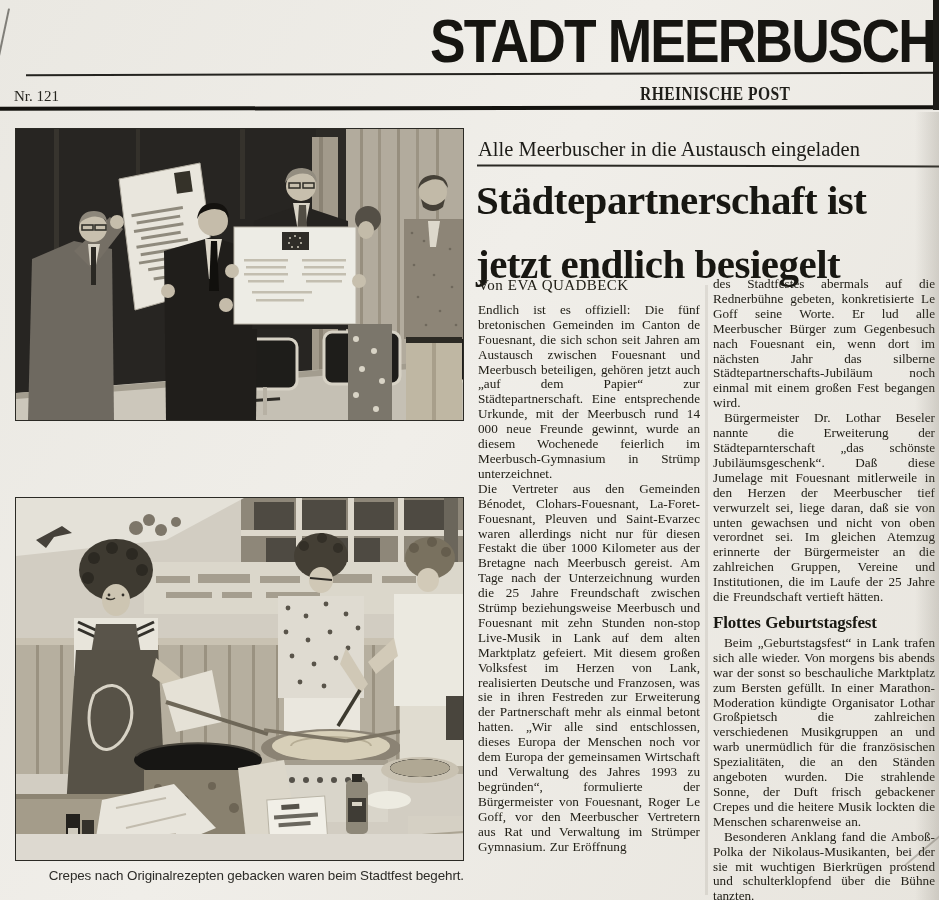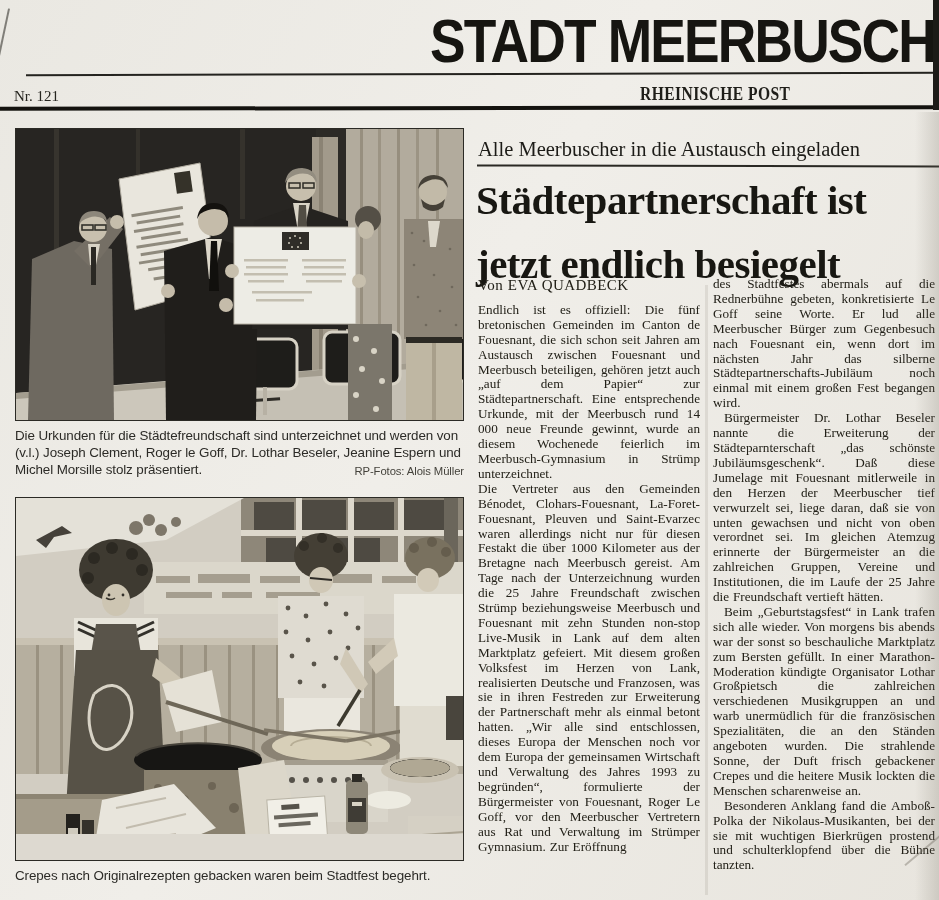--- a/index.html
+++ b/index.html
@@ -31,21 +31,21 @@
   .photo{position:absolute;margin:0;padding:0;border:1px solid #2b2a25;background:#aaa49a;overflow:hidden;}
   .photo svg{display:block;}
   .photo1{left:15px;top:128px;width:447px;height:291px;}
   .photo2{left:15px;top:497px;width:447px;height:362px;}
   .caption{
     position:absolute;left:15px;width:449px;
     font-family:"Liberation Sans", sans-serif;font-size:13.4px;line-height:17px;
     letter-spacing:-0.1px;color:#2c2b27;text-align:left;
   }
   .caption1{top:427px;}
-  .caption2{top:867px;}
+  .caption2{top:867px;text-align:right;}
   .credit{display:block;text-align:right;font-size:11.3px;margin-top:-15px;color:#45433c;}
   
   .kicker{position:absolute;left:478px;top:138px;width:460px;font-size:20.5px;color:#1c1b17;}
   .kicker-rule{position:absolute;left:477px;top:165px;width:462px;height:2px;background:#2a2924;transform:rotate(0.12deg);}
   .headline{
     position:absolute;left:476px;top:168px;width:463px;margin:0;
     font-size:41px;line-height:64px;font-weight:bold;letter-spacing:-0.5px;
     color:#181712;white-space:pre-line;
   }
   .columns{position:absolute;left:478px;top:277px;width:457px;display:flex;gap:13px;}
@@ -197,24 +197,20 @@
         </g>
       <polygon points="412,92 424,92 420,118 414,118" fill="#ddd8cb"></polygon>
       <circle cx="417" cy="63" r="14" fill="#c2baa8"></circle>
       <path d="M402,60 Q404,46 418,46 Q431,47 432,59 L427,52 Q417,47 405,56 Z" fill="#454037"></path>
       <path d="M405,70 Q417,82 429,70 L427,78 Q417,86 407,78 Z" fill="#454037"></path>
       <rect x="390" y="208" width="56" height="6" fill="#2c2a24"></rect>
       <rect x="390" y="214" width="56" height="77" fill="#bfb7a3"></rect>
       <rect x="416" y="214" width="4" height="77" fill="#a89f8b"></rect>
     </svg>
   </figure>
-  <div class="caption caption1">
-    <span>Die Urkunden für die Städtefreundschaft sind unterzeichnet und werden von (v.l.) Joseph Clement, Roger le Goff, Dr. Lothar Beseler, Jeanine Espern und Michel Morsille stolz präsentiert.</span>
-    <span class="credit">RP-Fotos: Alois Müller</span>
-  </div>
 
   <figure class="photo photo2">
     <svg width="447" height="362" viewBox="0 0 447 362">
       <rect width="447" height="362" fill="#d2cdc2"></rect>
 
       <rect x="225" y="0" width="222" height="72" fill="#8e8779"></rect>
       <g fill="#4e4a42">
         <rect x="238" y="4" width="40" height="28"></rect>
           <rect x="286" y="2" width="44" height="30"></rect>
         <rect x="338" y="4" width="40" height="28"></rect>
@@ -411,20 +407,21 @@
 
   <div class="columns">
     <div class="col">
         <p class="byline">Von EVA QUADBECK</p>
         <p class="">Endlich ist es offiziell: Die fünf bretonischen Gemeinden im Canton de Fouesnant, die sich schon seit Jahren am Austausch zwischen Fouesnant und Meerbusch beteiligen, gehören jetzt auch „auf dem Papier“ zur Städtepartnerschaft. Eine entsprechende Urkunde, mit der Meerbusch rund 14 000 neue Freunde gewinnt, wurde an diesem Wochenede feierlich im Meerbusch-Gymnasium in Strümp unterzeichnet.</p>
         <p class="">Die Vertreter aus den Gemeinden Bénodet, Clohars-Fouesnant, La-Foret-Fouesnant, Pleuven und Saint-Evarzec waren allerdings nicht nur für diesen Festakt die über 1000 Kilometer aus der Bretagne nach Meerbusch gereist. Am Tage nach der Unterzeichnung wurden die 25 Jahre Freundschaft zwischen Strümp beziehungsweise Meerbusch und Fouesnant mit zehn Stunden non-stop Live-Musik in Lank auf dem alten Marktplatz gefeiert. Mit diesem großen Volksfest im Herzen von Lank, realisierten Deutsche und Franzosen, was sie in ihren Festreden zur Erweiterung der Partnerschaft mehr als einmal betont hatten. „Wir alle sind entschlossen, dieses Europa der Menschen noch vor dem Europa der gemeinsamen Wirtschaft und Verwaltung des Jahres 1993 zu begründen“, formulierte der Bürgermeister von Fouesnant, Roger Le Goff, vor den Meerbuscher Vertretern aus Rat und Verwaltung im Strümper Gymnasium. Zur Eröffnung</p>
       </div>
     <div class="col">
         <p class="">des Stadtfestes abermals auf die Rednerbühne gebeten, konkretisierte Le Goff seine Worte. Er lud alle Meerbuscher Bürger zum Gegenbesuch nach Fouesnant ein, wenn dort im nächsten Jahr das silberne Städtepartnerschafts-Jubiläum noch einmal mit einem großen Fest begangen wird.</p>
         <p class=" indent">Bürgermeister Dr. Lothar Beseler nannte die Erweiterung der Städteparnterschaft „das schönste Jubiläumsgeschenk“. Daß diese Jumelage mit Fouesnant mitlerweile in den Herzen der Meerbuscher tief verwurzelt sei, liege daran, daß sie von unten gewachsen und nicht von oben verordnet sei. Im gleichen Atemzug erinnerte der Bürgermeister an die zahlreichen Gruppen, Vereine und Institutionen, die im Laufe der 25 Jahre die Freundschaft vertieft hätten.</p>
+        <h3 class="">Flottes Geburtstagsfest</h3>
         <p class=" indent">Beim „Geburtstagsfest“ in Lank trafen sich alle wieder. Von morgens bis abends war der sonst so beschauliche Marktplatz zum Bersten gefüllt. In einer Marathon-Moderation kündigte Organisator Lothar Großpietsch die zahlreichen verschiedenen Musikgruppen an und warb unermüdlich für die französischen Spezialitäten, die an den Ständen angeboten wurden. Die strahlende Sonne, der Duft frisch gebackener Crepes und die heitere Musik lockten die Menschen scharenweise an.</p>
         <p class=" indent">Besonderen Anklang fand die Amboß-Polka der Nikolaus-Musikanten, bei der sie mit wuchtigen Bierkrügen prostend und schulterklopfend über die Bühne tanzten.</p>
       </div>
   </div>
 
   <div class="edge-top-right"></div>
   <div class="edge-right-streak"></div>
   <div class="crease-col"></div>
   <div class="crease-corner"></div>
   <div class="pen-mark"></div>

